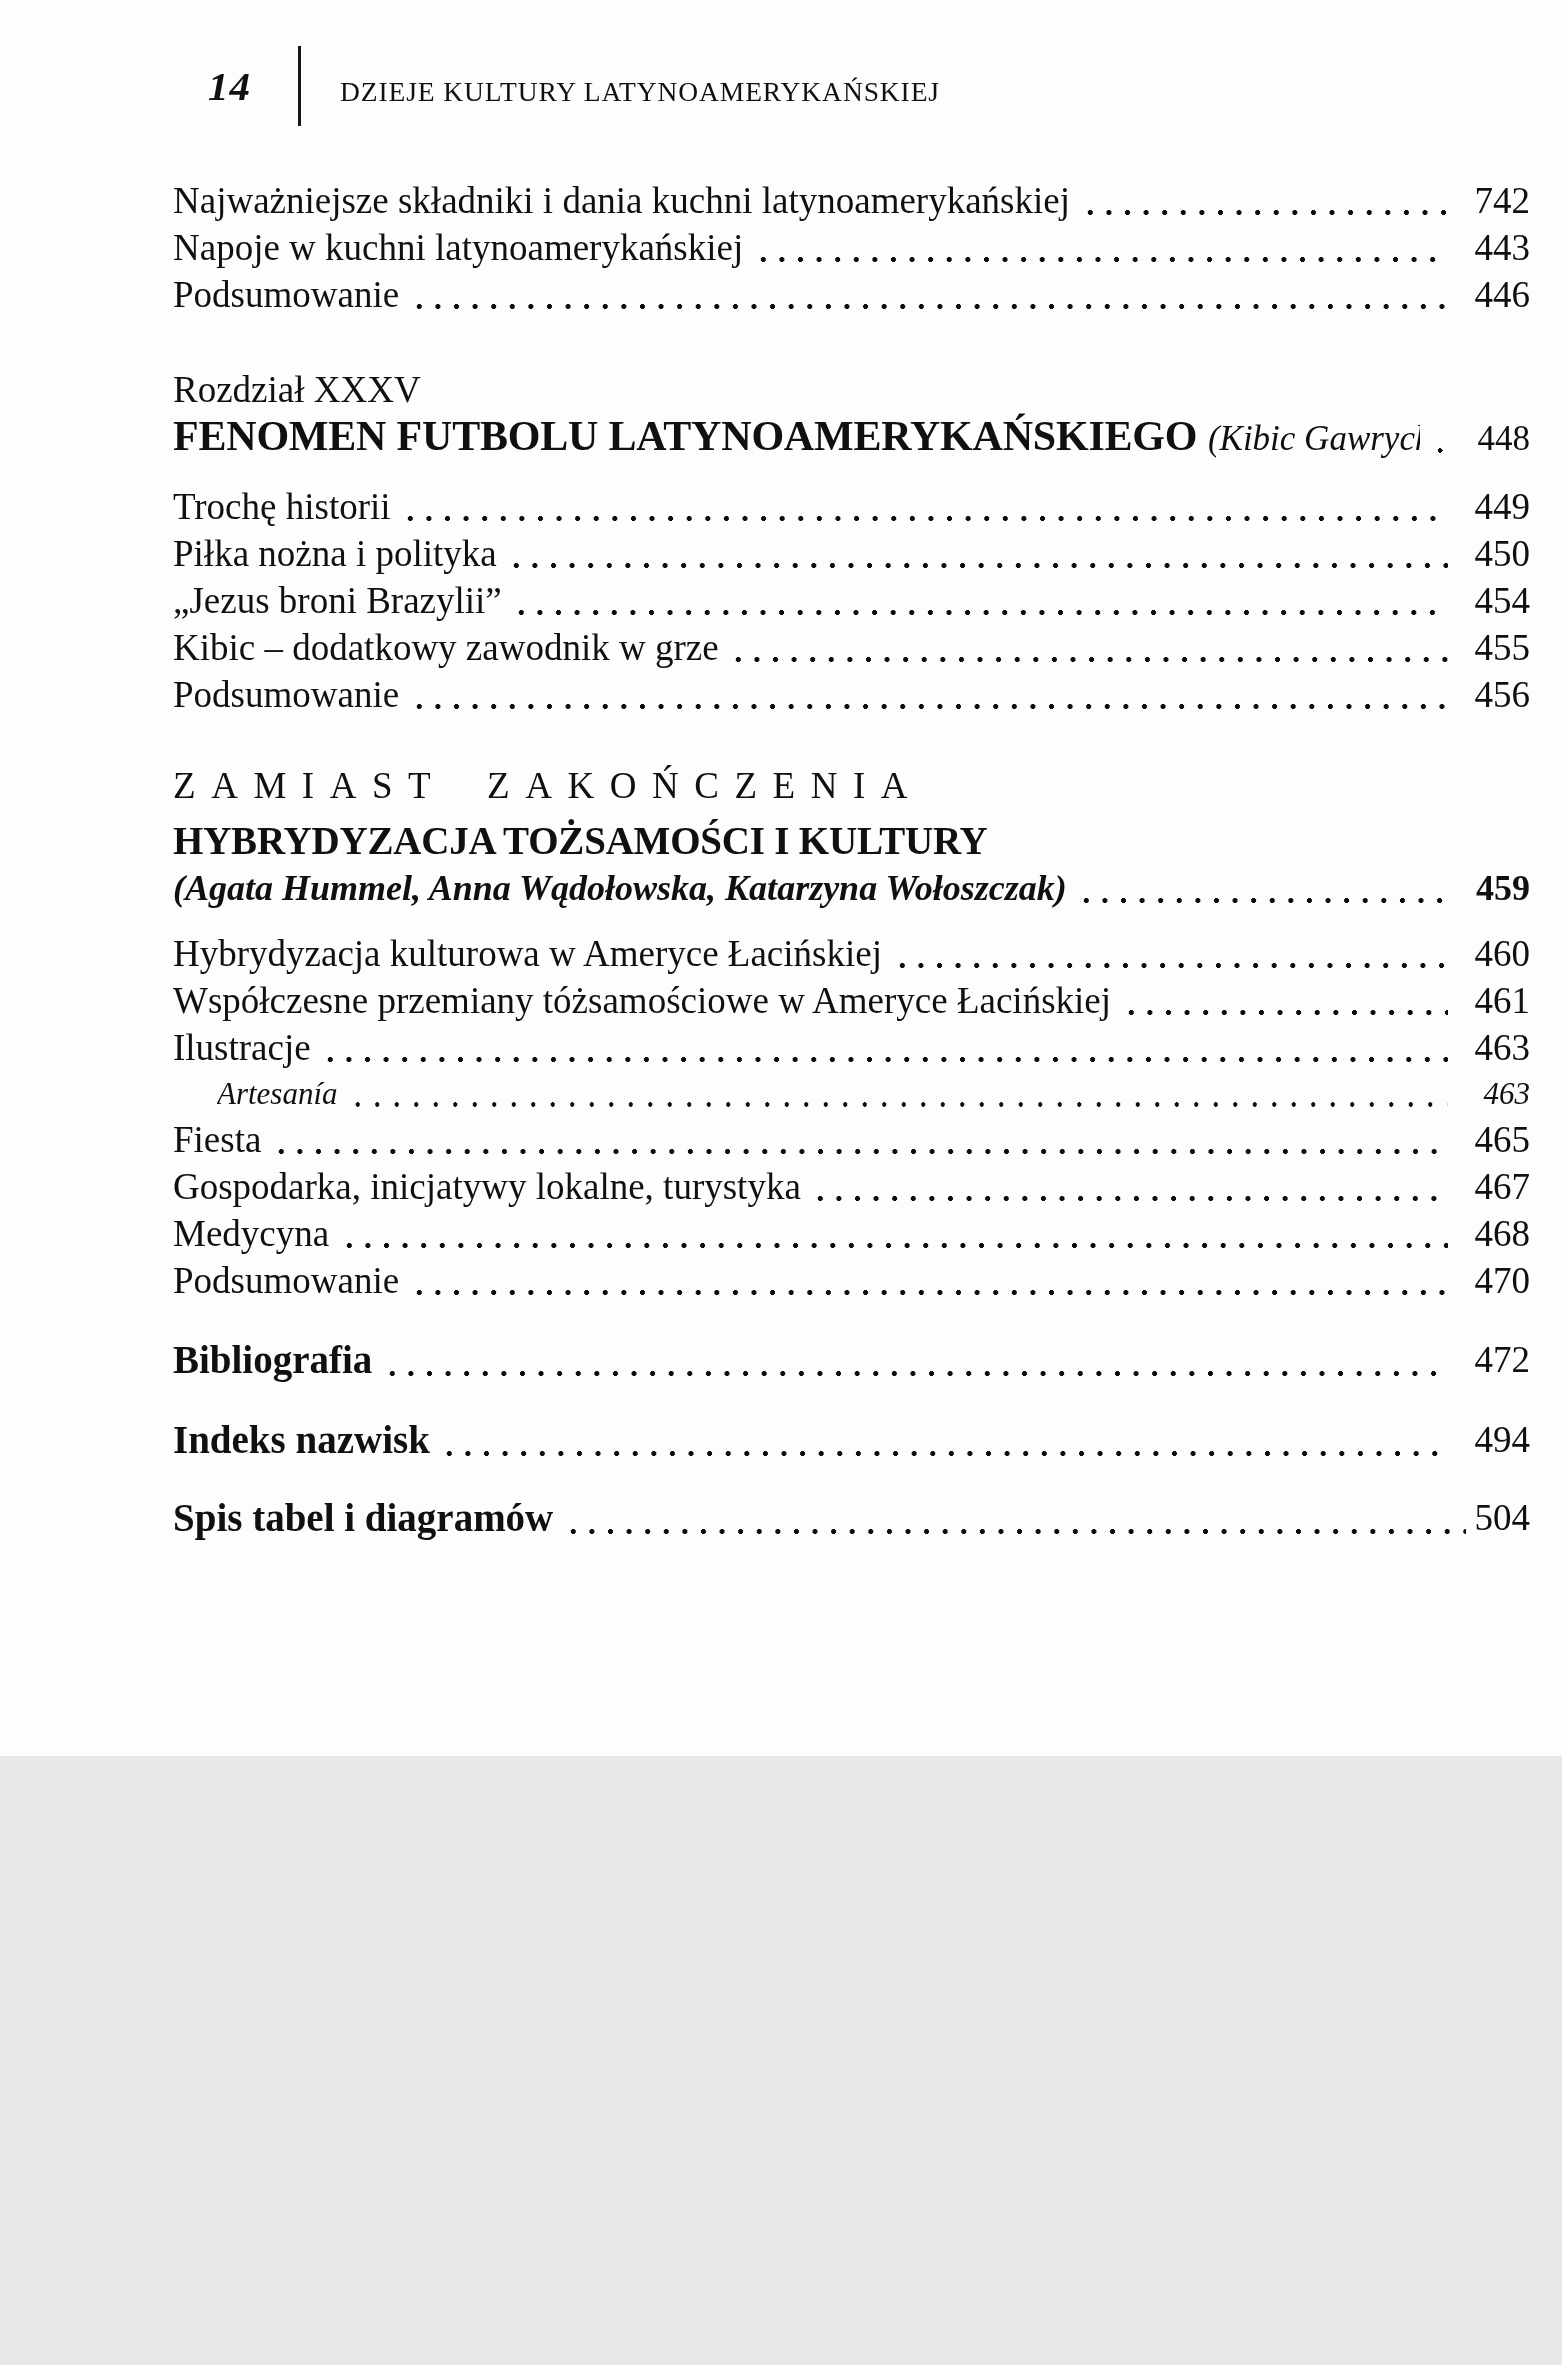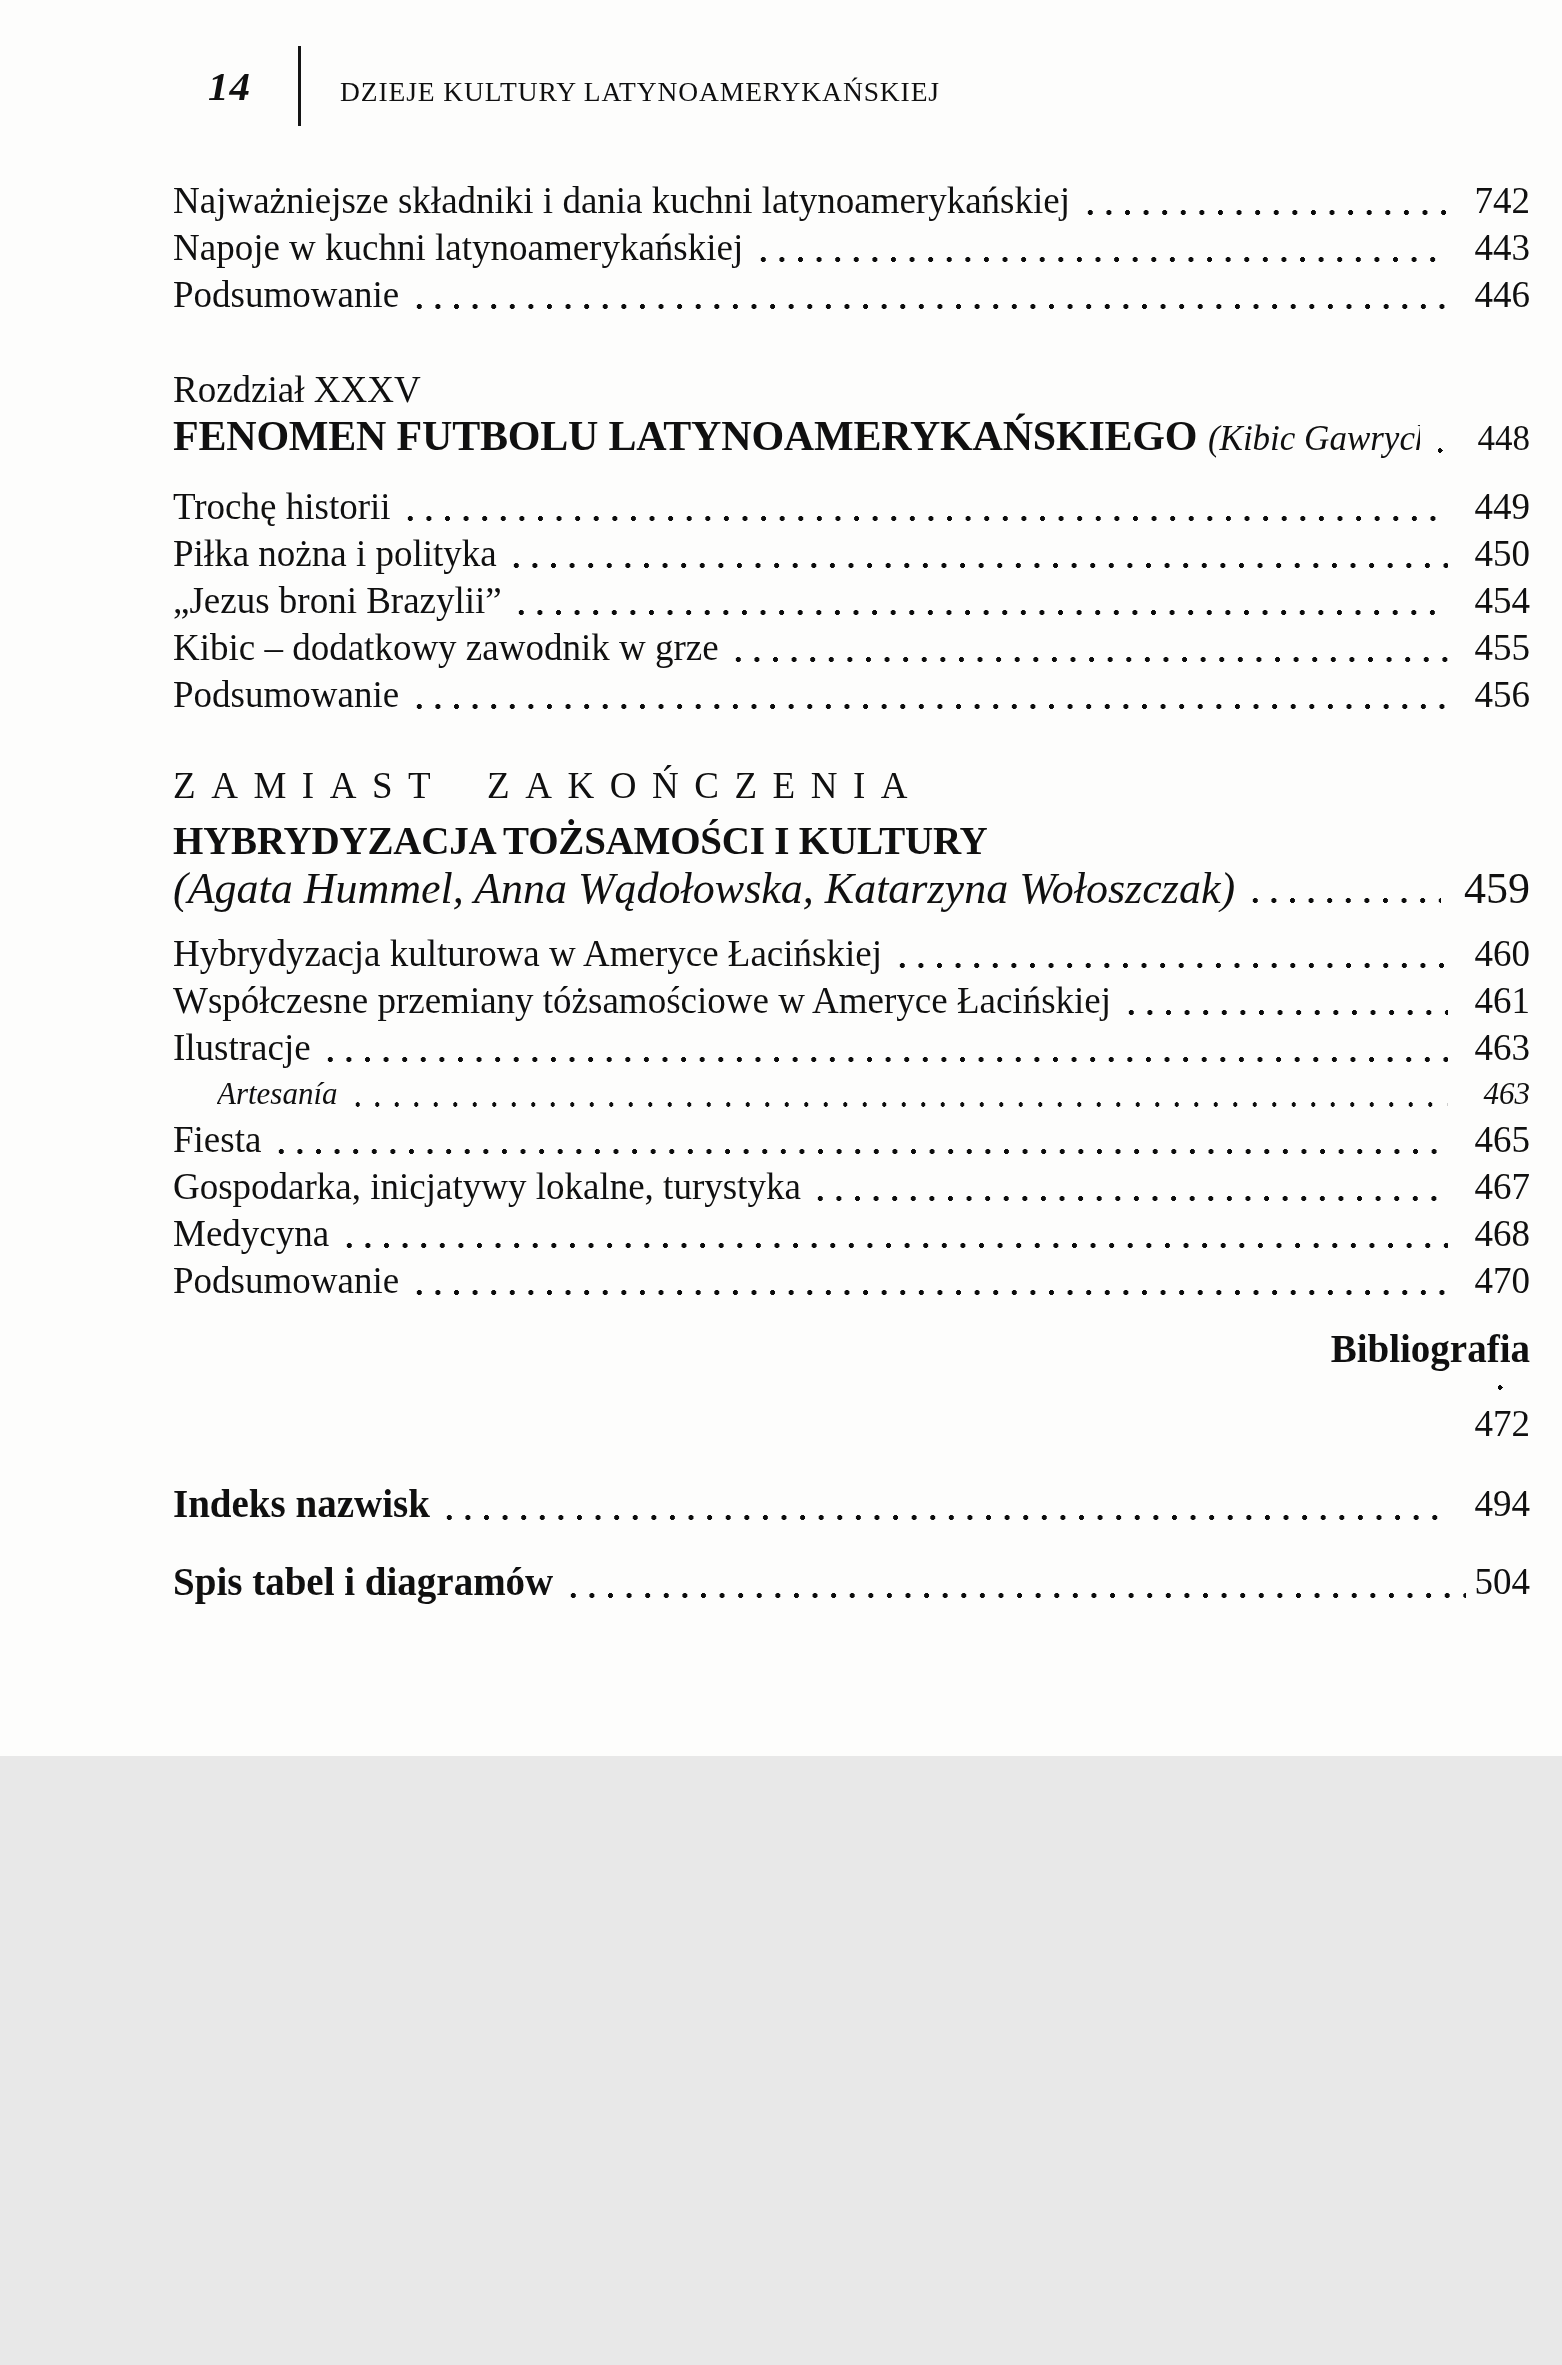--- a/index.html
+++ b/index.html
@@ -48,30 +48,30 @@
   .block1{margin-top:46px;}
   .chapter{margin-top:48px;}
   .chapter .chlabel{font-size:37px;line-height:47px;}
   .chapter .row{font-size:35px;}
   .chapter .chtitle{font-weight:bold;font-size:42px;letter-spacing:-0.2px;}
   .chapter .chauthor{font-style:italic;font-size:35px;margin-left:10.6px;}
   .block2{margin-top:21px;}
   .closing{margin-top:44px;}
   .closing .kicker{font-size:37px;line-height:48px;letter-spacing:0.42em;word-spacing:0.45em;}
   .closing .ctitle{font-size:39px;line-height:48px;font-weight:bold;margin-top:7px;letter-spacing:-0.2px;}
-  .closing .row{font-size:44px;}
+  .closing .row{font-size:36px;font-weight:bold;}
   .closing .cauthors{font-style:italic;}
   .block3{margin-top:17.7px;}
   .sub .lbl,.sub .pg{font-style:italic;font-size:31px;}
   .sub{line-height:45px;}
   .sub .lbl{margin-left:44px;}
   .sub .dots{background-size:19.5px 7px;}
   .backrow{line-height:50px;}
   .backrow .lbl{font-weight:bold;font-size:39px;}
-  .backrow.b1{margin-top:20px;flex-direction:column;}
+  .backrow.b1{margin-top:31px;}
   .backrow.b2{margin-top:30px;}
   .backrow.b3{margin-top:28px;}
 </style>
 </head>
 <body>
 
 <div class="page">
   <div class="content">
 
     <div class="runhead">

